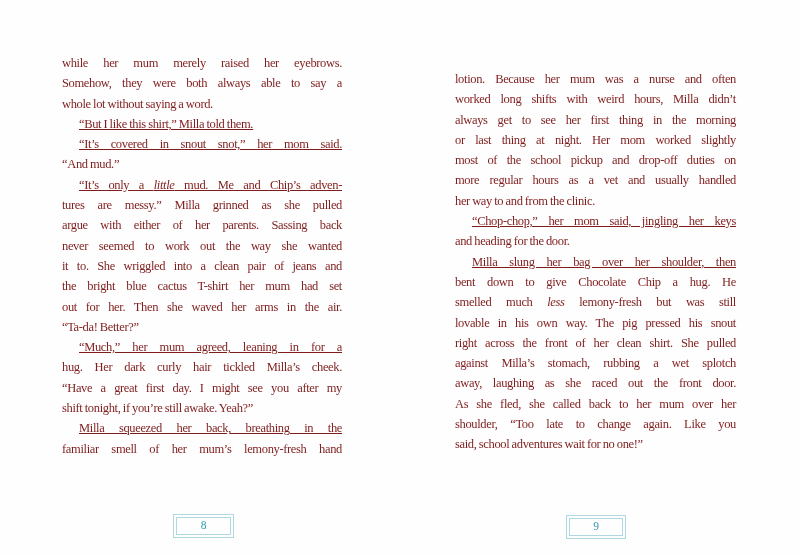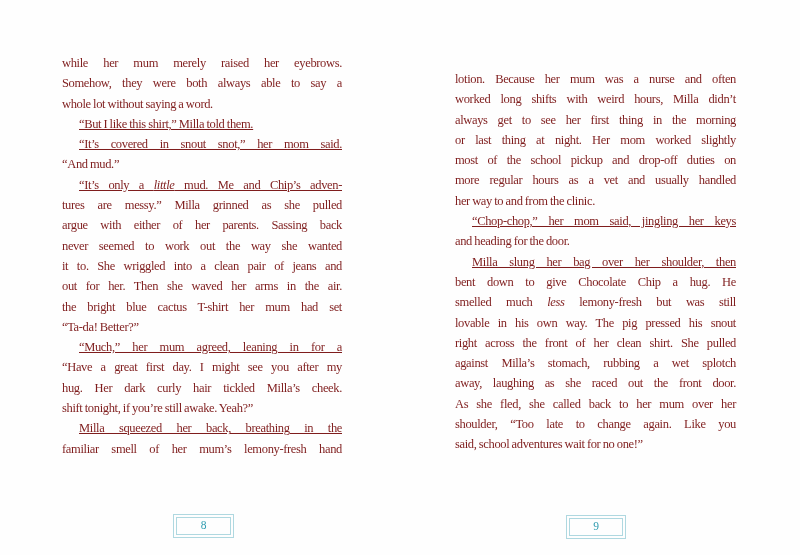--- a/index.html
+++ b/index.html
@@ -62,26 +62,26 @@
         <div class="line">Somehow, they were both always able to say a</div>
         <div class="line end">whole lot without saying a word.</div>
         <div class="line indent end">“But I like this shirt,” Milla told them.</div>
         <div class="line indent">“It’s covered in snout snot,” her mom said.</div>
         <div class="line end">“And mud.”</div>
         <div class="line indent">“It’s only a <i>little</i> mud. Me and Chip’s adven-</div>
         <div class="line">tures are messy.” Milla grinned as she pulled</div>
         <div class="line">argue with either of her parents. Sassing back</div>
         <div class="line">never seemed to work out the way she wanted</div>
         <div class="line">it to. She wriggled into a clean pair of jeans and</div>
+        <div class="line">the bright blue cactus T-shirt her mum had set</div>
         <div class="line">out for her. Then she waved her arms in the air.</div>
-        <div class="line">the bright blue cactus T-shirt her mum had set</div>
         <div class="line end">“Ta-da! Better?”</div>
         <div class="line indent">“Much,” her mum agreed, leaning in for a</div>
+        <div class="line">hug. Her dark curly hair tickled Milla’s cheek.</div>
         <div class="line">“Have a great first day. I might see you after my</div>
-        <div class="line">hug. Her dark curly hair tickled Milla’s cheek.</div>
         <div class="line end">shift tonight, if you’re still awake. Yeah?”</div>
         <div class="line indent">Milla squeezed her back, breathing in the</div>
         <div class="line">familiar smell of her mum’s lemony-fresh hand</div>
       </div>
     <div class="pagebox left">
       <div class="pagebox-inner">
         <span class="pagenum">8</span>
       </div>
     </div>
   </section>

